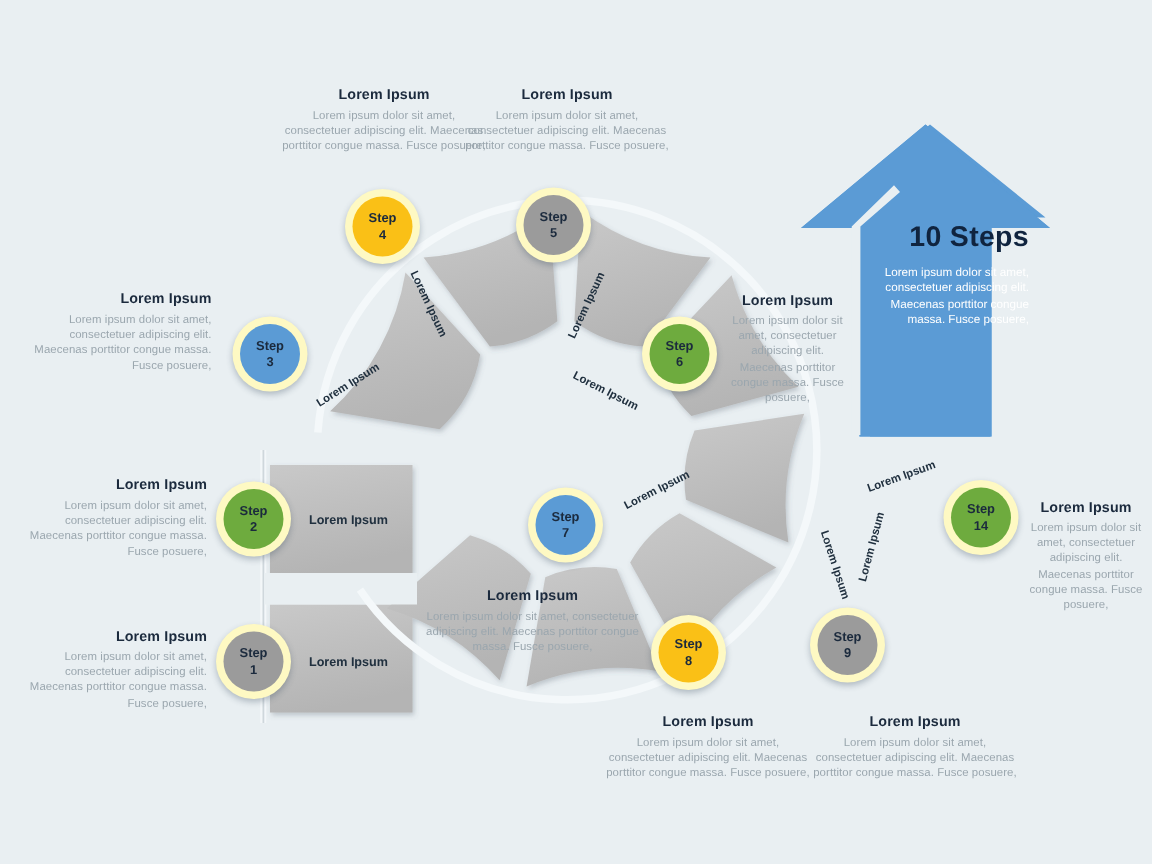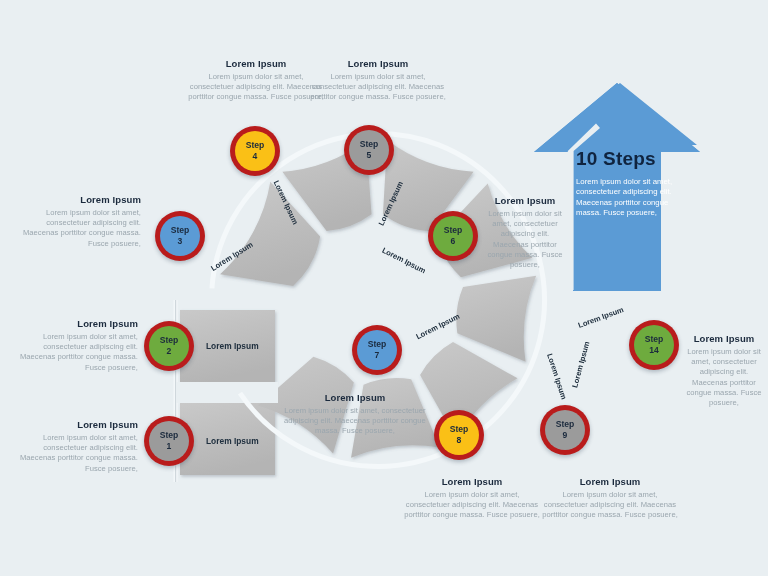--- a/index.html
+++ b/index.html
@@ -21,36 +21,36 @@
   .cap .cap-body{
     font-size:7.6px;color:#9aa6ae;line-height:10.2px;
     letter-spacing:.05px;
   }
   .cap.tc{text-align:center;}
   .cap.tr{text-align:right;}
 
   
   .step{
     position:absolute;width:50px;height:50px;border-radius:50%;
-    background:#b91c1c;
+    background:#fef9c3;
     box-shadow:0 2px 4px rgba(40,60,80,.30);
     display:flex;align-items:center;justify-content:center;
   }
   .step > .disc{
     width:40px;height:40px;border-radius:50%;
     display:flex;flex-direction:column;align-items:center;justify-content:center;
     color:#1b2a3d;font-size:8.6px;font-weight:bold;line-height:11px;
     text-align:center;
   }
   .step .sl{display:block;}
   .step .sn{display:block;}
 
   
   .arrow-text{
-    position:absolute;text-align:left;color:#ffffff;
+    position:absolute;text-align:right;color:#ffffff;
   }
   .arrow-title{
     font-size:19px;font-weight:bold;color:#10243f;line-height:22px;
     margin-bottom:7px;letter-spacing:.2px;
   }
   .arrow-body{font-size:7.8px;line-height:10.4px;color:#ffffff;}
 
   
   .seglbl{
     position:absolute;font-size:7.6px;font-weight:bold;color:#20303f;

